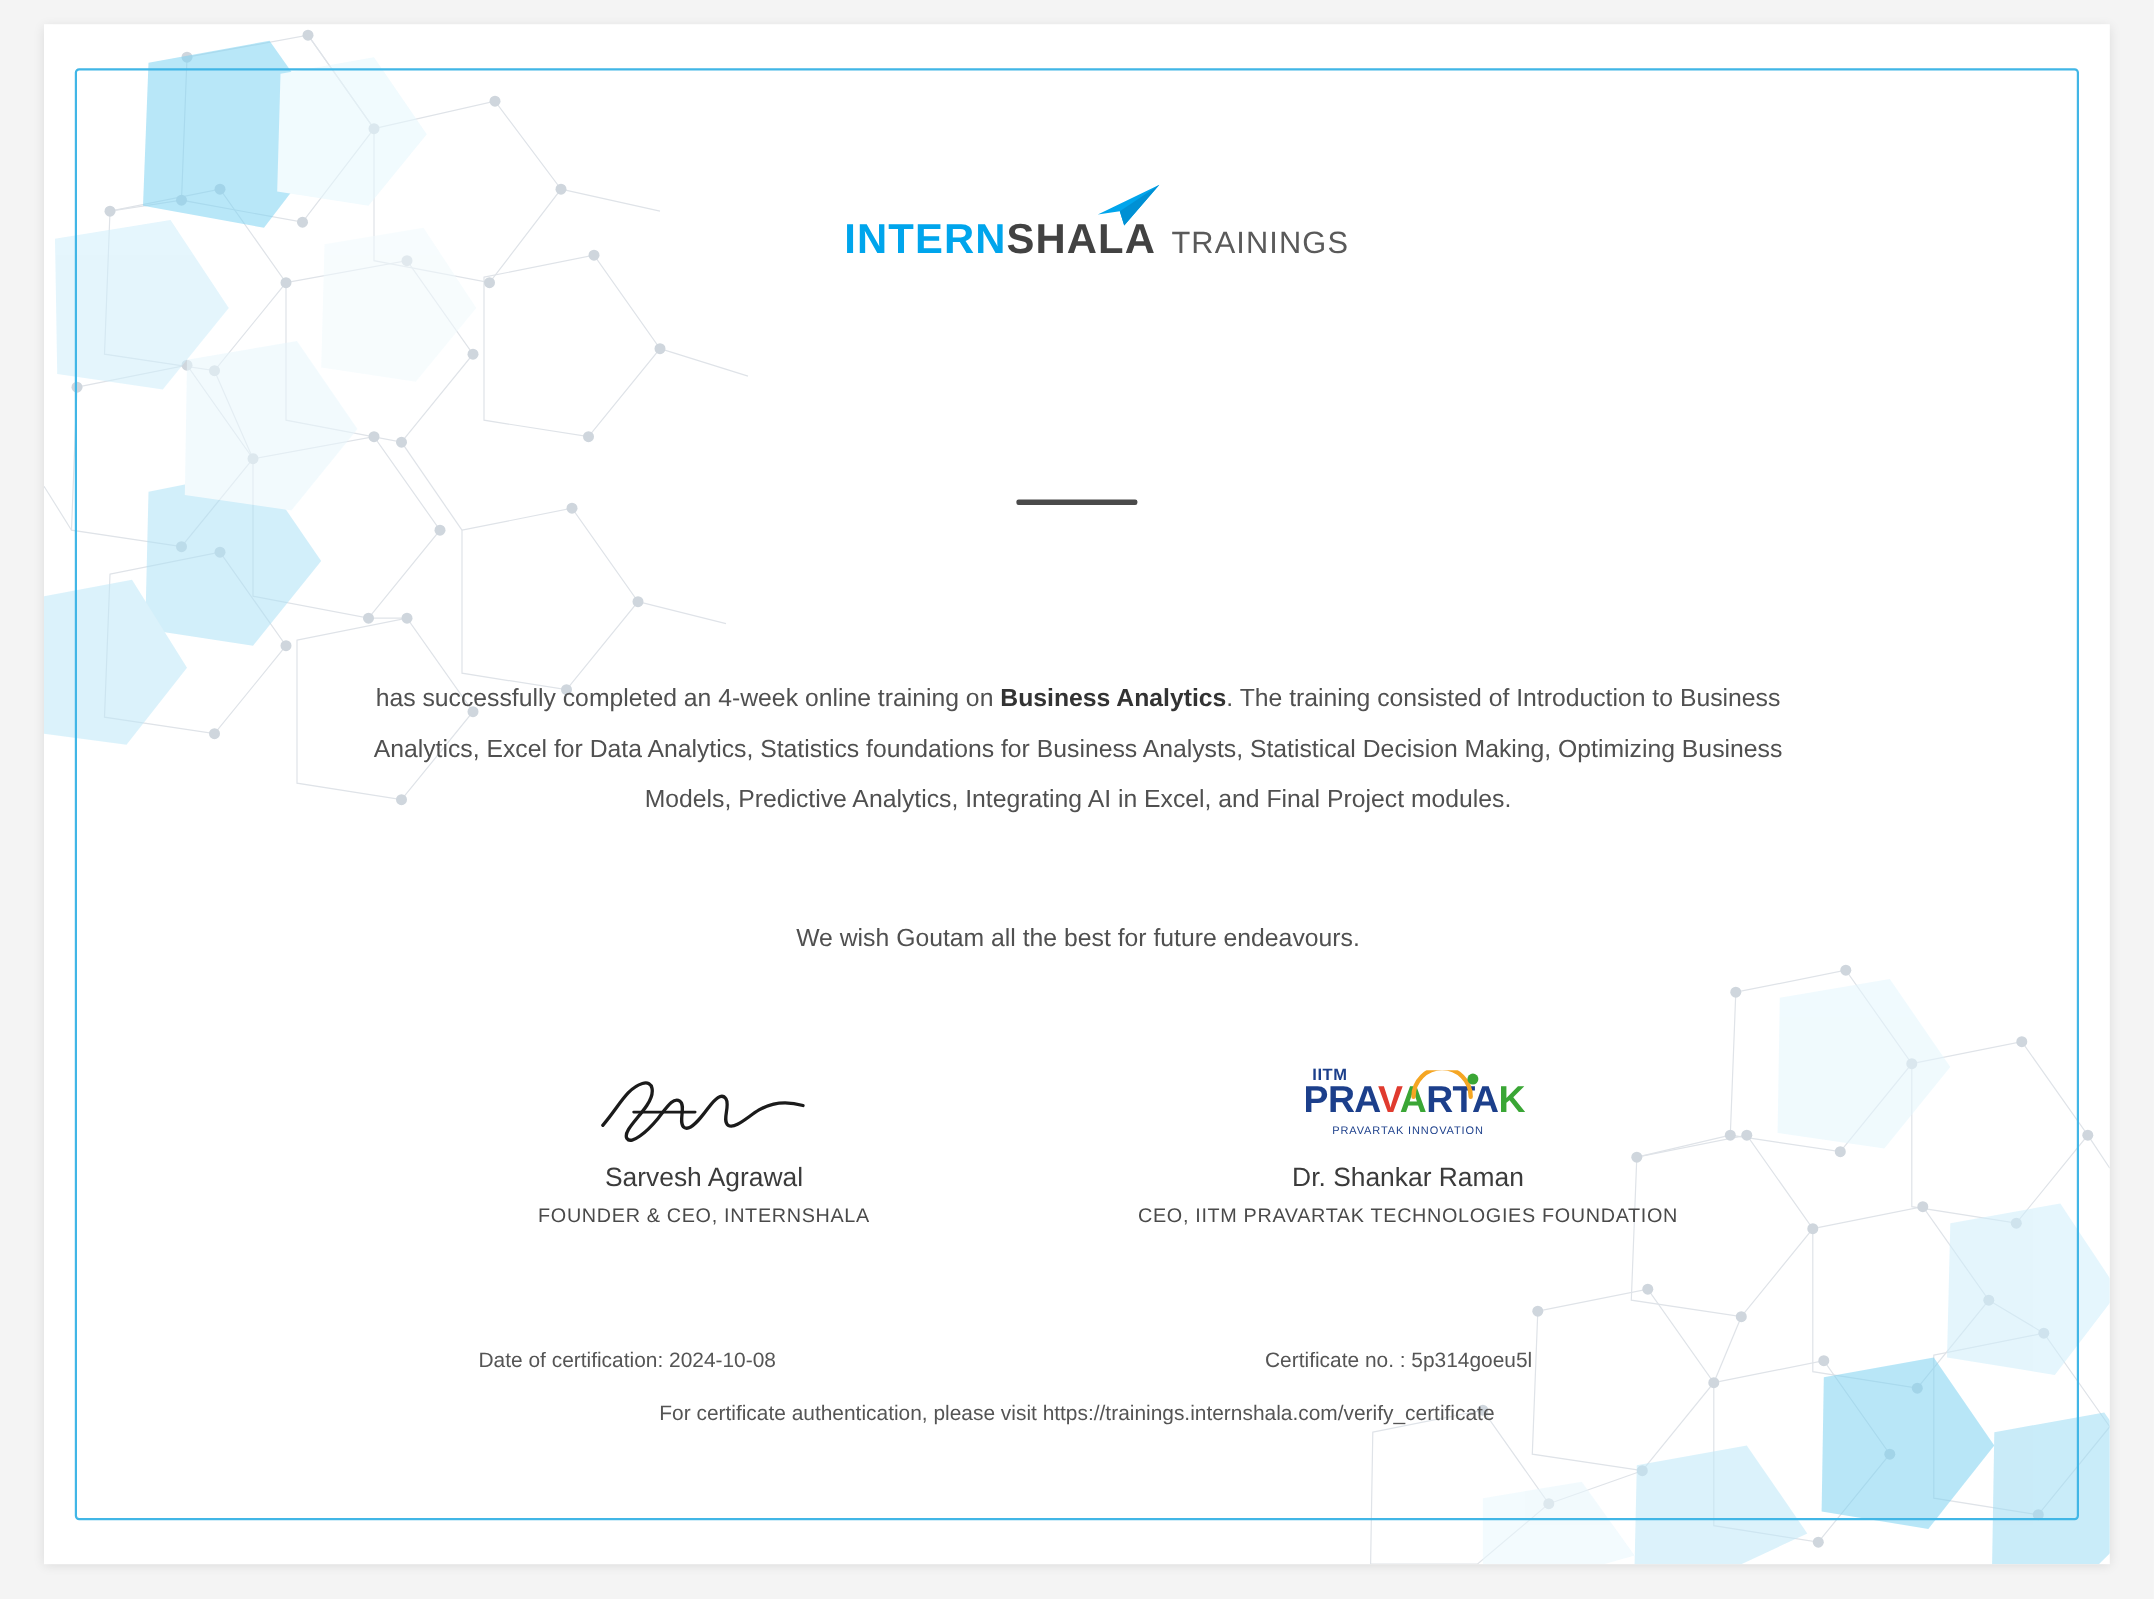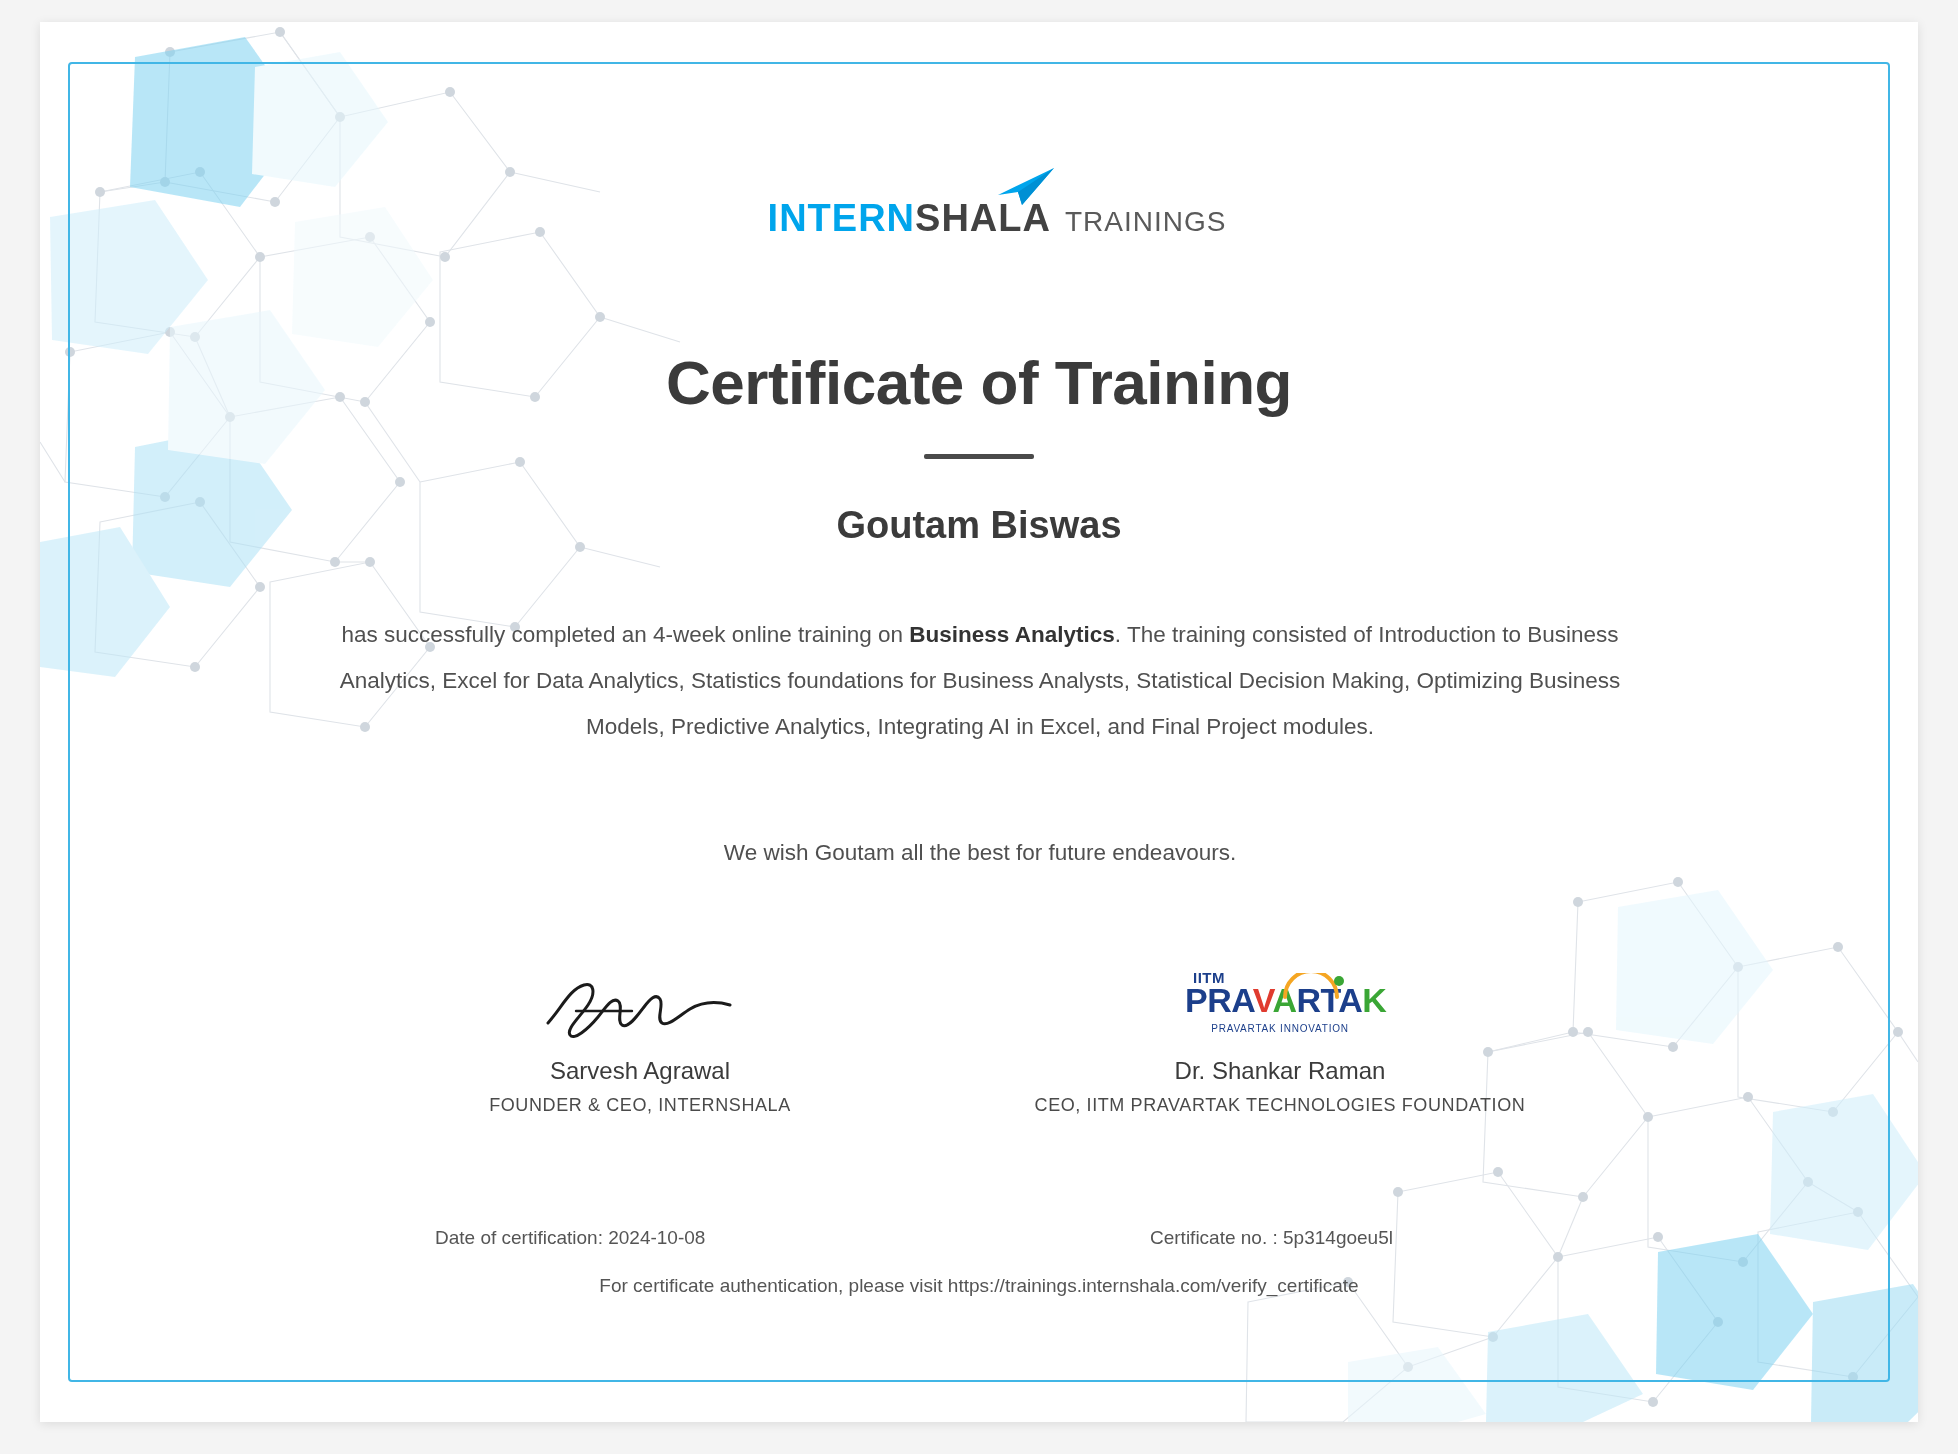--- a/index.html
+++ b/index.html
@@ -369,24 +369,22 @@
         <svg class="plane" width="62" height="42" viewBox="0 0 62 42">
           <path d="M2 30 L58 3 L26 40 L22 27 Z" fill="#00a5ec"></path>
           <path d="M22 27 L58 3 L26 40 Z" fill="#0090d4"></path>
         </svg>
         <span class="logo-intern">INTERN</span>
         <span class="logo-shala">SHALA</span>
         <span class="logo-trainings">TRAININGS</span>
       </div>
     </div>
 
-    <div class="title">Certificate of Training</div>
     <div class="title-rule"></div>
 
-    <div class="recipient">Goutam Biswas</div>
 
     <div class="body-text">
       <span>has successfully completed an 4-week online training on </span><b>Business Analytics</b><span>. The training consisted of Introduction to Business Analytics, Excel for Data Analytics, Statistics foundations for Business Analysts, Statistical Decision Making, Optimizing Business Models, Predictive Analytics, Integrating AI in Excel, and Final Project modules.</span>
     </div>
 
     <div class="wish-text">We wish Goutam all the best for future endeavours.</div>
 
     <div class="sig-block sig-left">
       <div class="sig-img">
         <svg width="200" height="76" viewBox="0 0 200 76">

